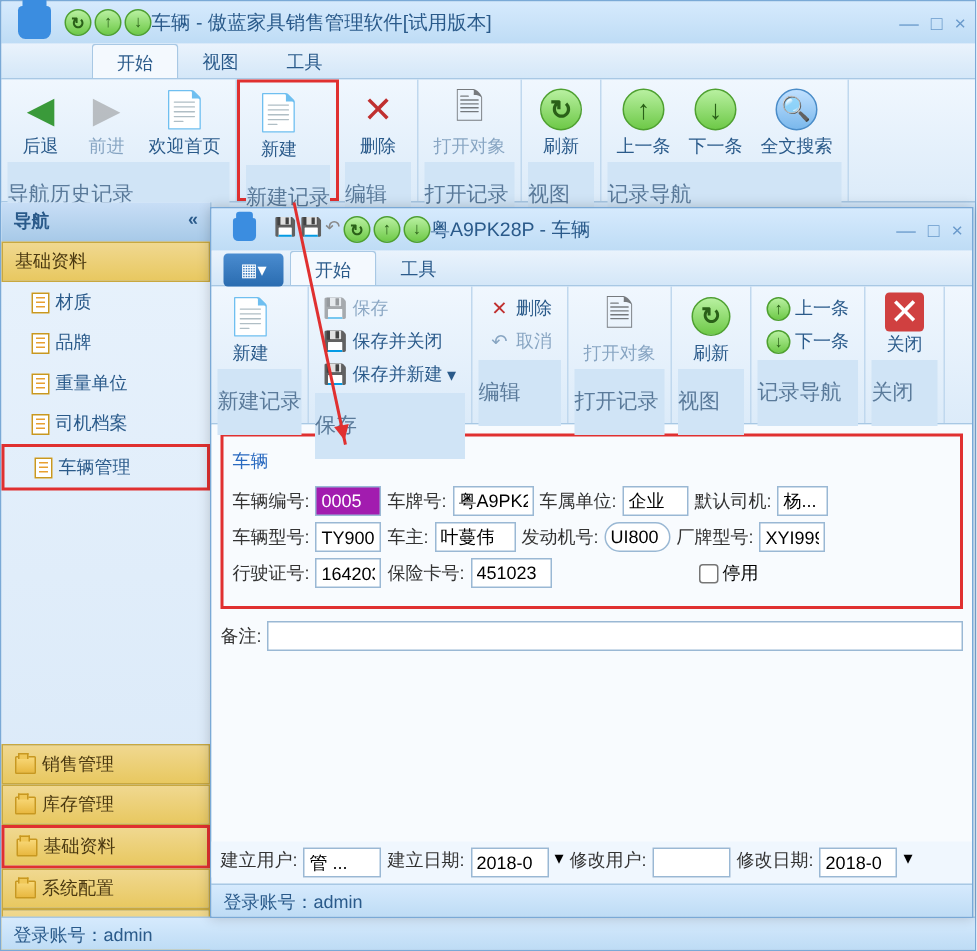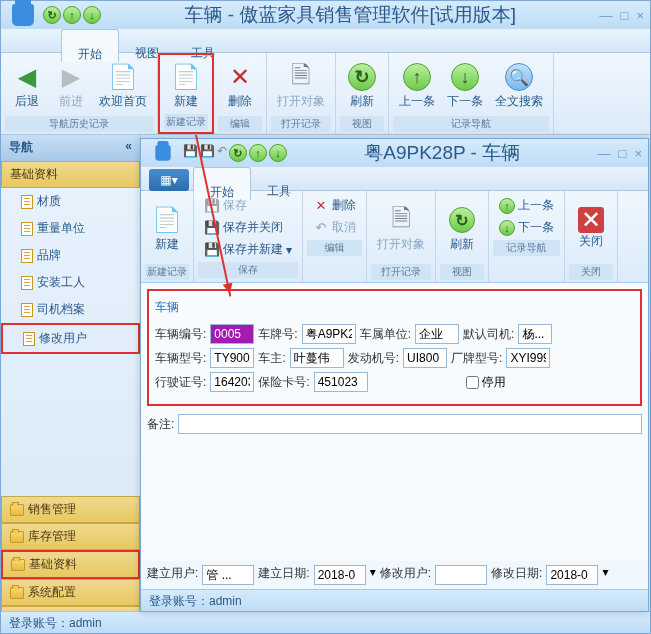--- a/index.html
+++ b/index.html
@@ -7,30 +7,30 @@
 .win{position:absolute;background:linear-gradient(#cfe5fa,#e6f2fc);border:1px solid #7aa9d6}
 .main-win{left:0;top:0;width:651px;height:634px}
 .titlebar{height:28px;display:flex;align-items:center;padding:0 6px;background:linear-gradient(#d6eafd,#bedcf5)}
 .sysicon{width:32px;height:28px;display:flex;align-items:center;justify-content:center}
 .chair{width:22px;height:22px;background:#3b8de0;border-radius:3px 3px 5px 5px;position:relative}
 .chair:before{content:"";position:absolute;top:-6px;left:3px;width:16px;height:8px;background:#3b8de0;border-radius:3px 3px 0 0}
 .tb-btns{display:flex;gap:2px;margin-left:4px}
 .cbtn{width:18px;height:18px;border-radius:50%;display:flex;align-items:center;justify-content:center;font-size:11px;font-weight:bold;border:1px solid}
 .cbtn.green{background:linear-gradient(#b8f0a0,#6ec948);border-color:#4ea030;color:#2a6018}
 .cbtn.blue{background:linear-gradient(#c0e0ff,#7ab8ec);border-color:#4a8cc8;color:#1a5090}
-.title-txt{flex:1;text-align:center;color:#2a5a8a;font-size:19px}
+.title-txt{flex:1;text-align:left;color:#2a5a8a;font-size:13px}
 .winctrl{display:flex;gap:8px;color:#6a9acb}
 .winctrl span{cursor:pointer;font-size:13px}
 .menubar{height:24px;display:flex;padding-left:60px;background:linear-gradient(#eaf3fc,#d4e7f8);border-bottom:1px solid #a8c8e4}
-.menubar .tab{padding:16px 16px;color:#2a5a8a;cursor:pointer}
+.menubar .tab{padding:4px 16px;color:#2a5a8a;cursor:pointer}
 .menubar .tab.active{background:#f4f9fe;border:1px solid #a8c8e4;border-bottom:none;border-radius:3px 3px 0 0}
 .ribbon{height:82px;background:linear-gradient(#f0f7fe,#dcebf9);display:flex;border-bottom:1px solid #a8c8e4}
 .rgroup{border-right:1px solid #c0d8ee;padding:2px 4px;display:flex;flex-direction:column;position:relative}
 .rgroup-items{display:flex;flex:1}
-.rgroup-label{font-size:10px;color:#5a7a9a;text-align:center;padding:1px 0;background:#d0e4f6}
+.rgroup-label{font-size:14px;color:#5a7a9a;text-align:left;padding:13px 0;background:#d0e4f6}
 .rbtn{display:flex;flex-direction:column;align-items:center;justify-content:center;padding:2px 6px;cursor:pointer;min-width:44px}
 .rbtn .ico{width:32px;height:32px;display:flex;align-items:center;justify-content:center;font-size:24px}
 .rbtn .lbl{font-size:12px;color:#2a5a8a;margin-top:0}
 .rbtn.disabled{opacity:.5}
 .hl-red{border:2px solid #e03030}
 .body-area{display:flex;height:calc(100% - 134px);position:relative}
 .sidebar{width:140px;background:linear-gradient(#e8f2fc,#d8e8f8);border-right:1px solid #a8c8e4;display:flex;flex-direction:column}
 .sb-head{background:linear-gradient(#c8def6,#a8cae8);padding:4px 8px;color:#2a5a8a;font-weight:bold;display:flex;justify-content:space-between;border-bottom:1px solid #a8c8e4}
 .sb-sec{background:linear-gradient(#f0d890,#e8c860);padding:4px 8px;color:#4a3810;border:1px solid #c8a840;cursor:pointer;display:flex;align-items:center;gap:4px}
 .sb-item{padding:5px 8px 5px 20px;color:#2a5a8a;cursor:pointer;display:flex;align-items:center;gap:4px}
@@ -177,37 +177,33 @@
         </div>
       <div class="sb-sec">
           <span>基础资料</span>
         </div>
       <div class="sb-item">
           <span class="dico"></span>
           <span>材质</span>
         </div>
       <div class="sb-item">
           <span class="dico"></span>
+          <span>品牌</span>
+        </div>
+      <div class="sb-item">
+          <span class="dico"></span>
           <span>重量单位</span>
         </div>
       <div class="sb-item">
           <span class="dico"></span>
-          <span>品牌</span>
-        </div>
-      <div class="sb-item">
-          <span class="dico"></span>
-          <span>安装工人</span>
-        </div>
-      <div class="sb-item">
-          <span class="dico"></span>
           <span>司机档案</span>
         </div>
       <div class="sb-item hl">
           <span class="dico"></span>
-          <span>修改用户</span>
+          <span>车辆管理</span>
         </div>
       <div style="flex:1"></div>
       <div class="sb-sec">
           <span class="fico"></span>
           <span>销售管理</span>
         </div>
       <div class="sb-sec">
           <span class="fico"></span>
           <span>库存管理</span>
         </div>
@@ -356,21 +352,21 @@
         <input class="finp" style="width: 44px;" value="企业">
         <span class="flbl">默认司机:</span>
         <input class="finp" style="width: 34px;" value="杨...">
       </div>
       <div class="frow">
         <span class="flbl">车辆型号:</span>
         <input class="finp" style="width: 44px;" value="TY900X">
         <span class="flbl">车主:</span>
         <input class="finp" style="width: 54px;" value="叶蔓伟">
         <span class="flbl">发动机号:</span>
-        <input class="finp" style="width: 44px;" value="UI800">
+        <input class="finp" style="width: 44px; border-radius: 10px;" value="UI800">
         <span class="flbl">厂牌型号:</span>
         <input class="finp" style="width: 44px;" value="XYI999">
       </div>
       <div class="frow">
         <span class="flbl">行驶证号:</span>
         <input class="finp" style="width: 44px;" value="164203">
         <span class="flbl">保险卡号:</span>
         <input class="finp" style="width: 54px;" value="451023">
         <span style="width:90px"></span>
         <label class="chk">

